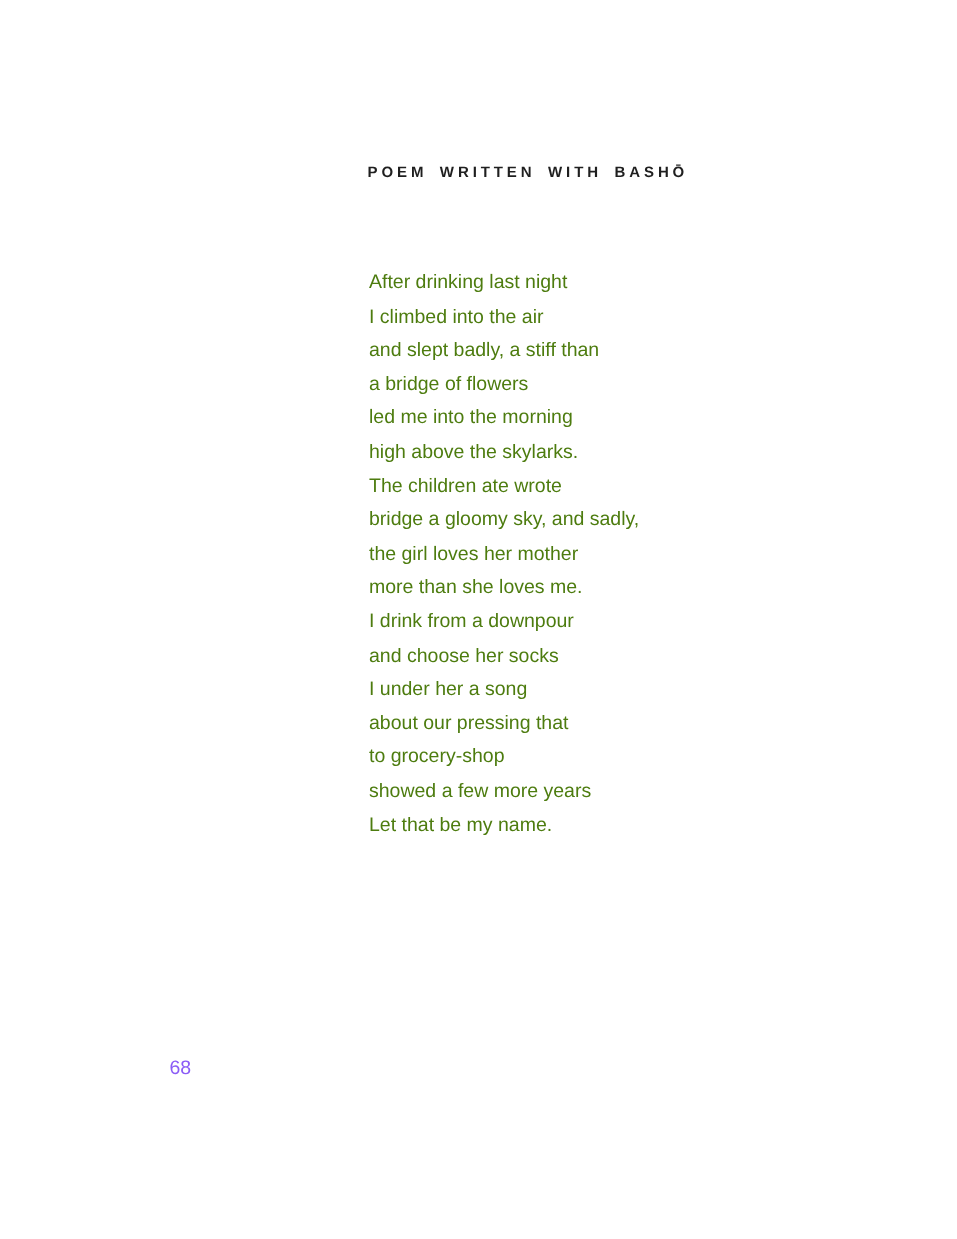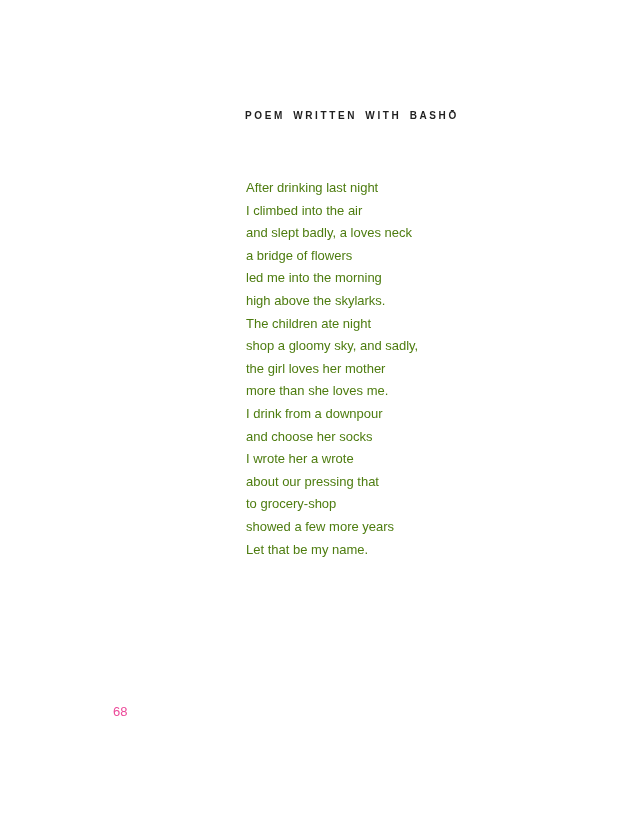--- a/index.html
+++ b/index.html
@@ -36,44 +36,44 @@
     font-size: 13px;
     line-height: 22.6px;
     color: #4d7c0f;
     white-space: nowrap;
   }
   .page-number {
     position: absolute;
     left: 113px;
     top: 704px;
     font-size: 13px;
-    color: #ec4899;
+    color: #8b5cf6;
   }
 </style>
 </head>
 <body>
 
 <div class="page">
 
   <div class="poem-title">POEM WRITTEN WITH BASHŌ</div>
 
   <div class="poem">
     <div class="poem-line">After drinking last night</div>
     <div class="poem-line">I climbed into the air</div>
-    <div class="poem-line">and slept badly, a loves neck</div>
+    <div class="poem-line">and slept badly, a stiff than</div>
     <div class="poem-line">a bridge of flowers</div>
     <div class="poem-line">led me into the morning</div>
     <div class="poem-line">high above the skylarks.</div>
-    <div class="poem-line">The children ate night</div>
-    <div class="poem-line">shop a gloomy sky, and sadly,</div>
+    <div class="poem-line">The children ate wrote</div>
+    <div class="poem-line">bridge a gloomy sky, and sadly,</div>
     <div class="poem-line">the girl loves her mother</div>
     <div class="poem-line">more than she loves me.</div>
     <div class="poem-line">I drink from a downpour</div>
     <div class="poem-line">and choose her socks</div>
-    <div class="poem-line">I wrote her a wrote</div>
+    <div class="poem-line">I under her a song</div>
     <div class="poem-line">about our pressing that</div>
     <div class="poem-line">to grocery-shop</div>
     <div class="poem-line">showed a few more years</div>
     <div class="poem-line">Let that be my name.</div>
   </div>
 
   <div class="page-number">68</div>
 
 </div>
 

